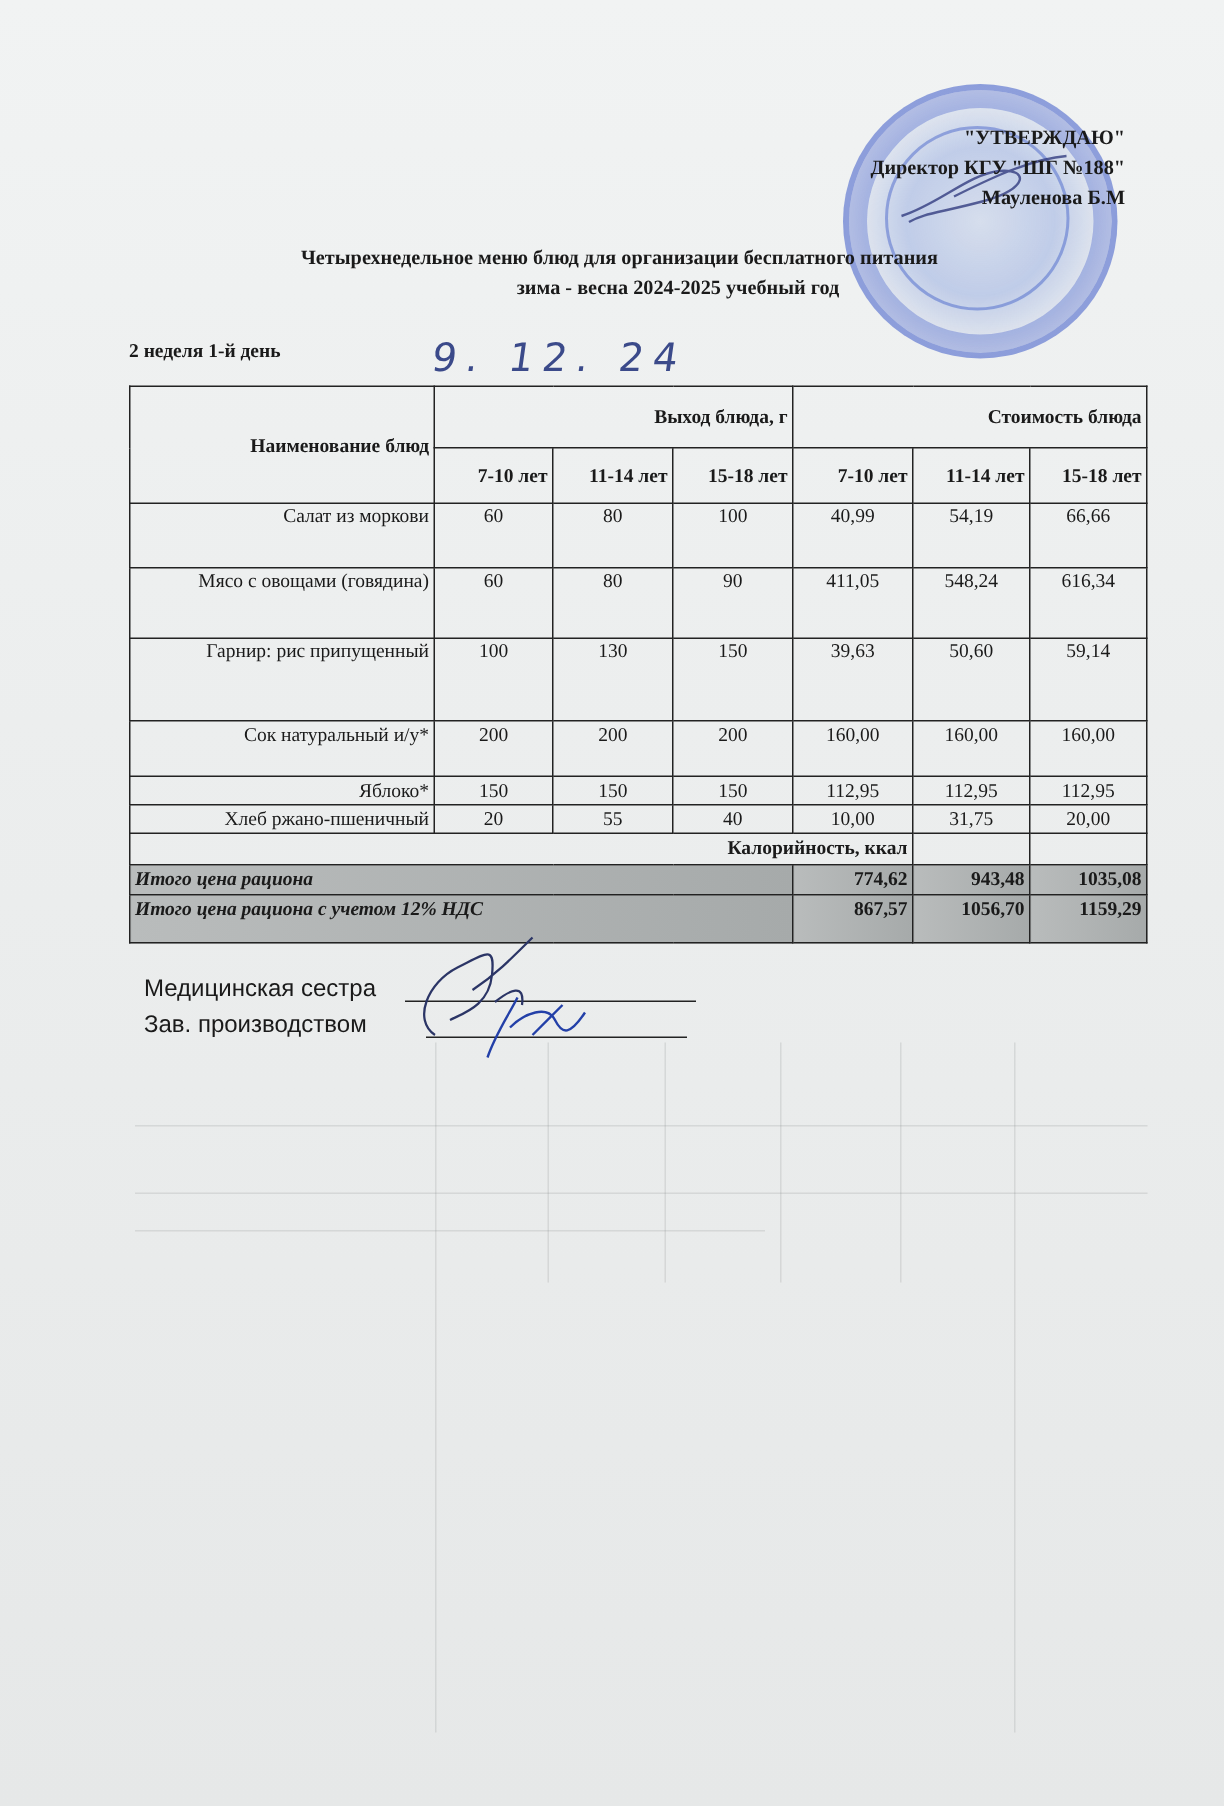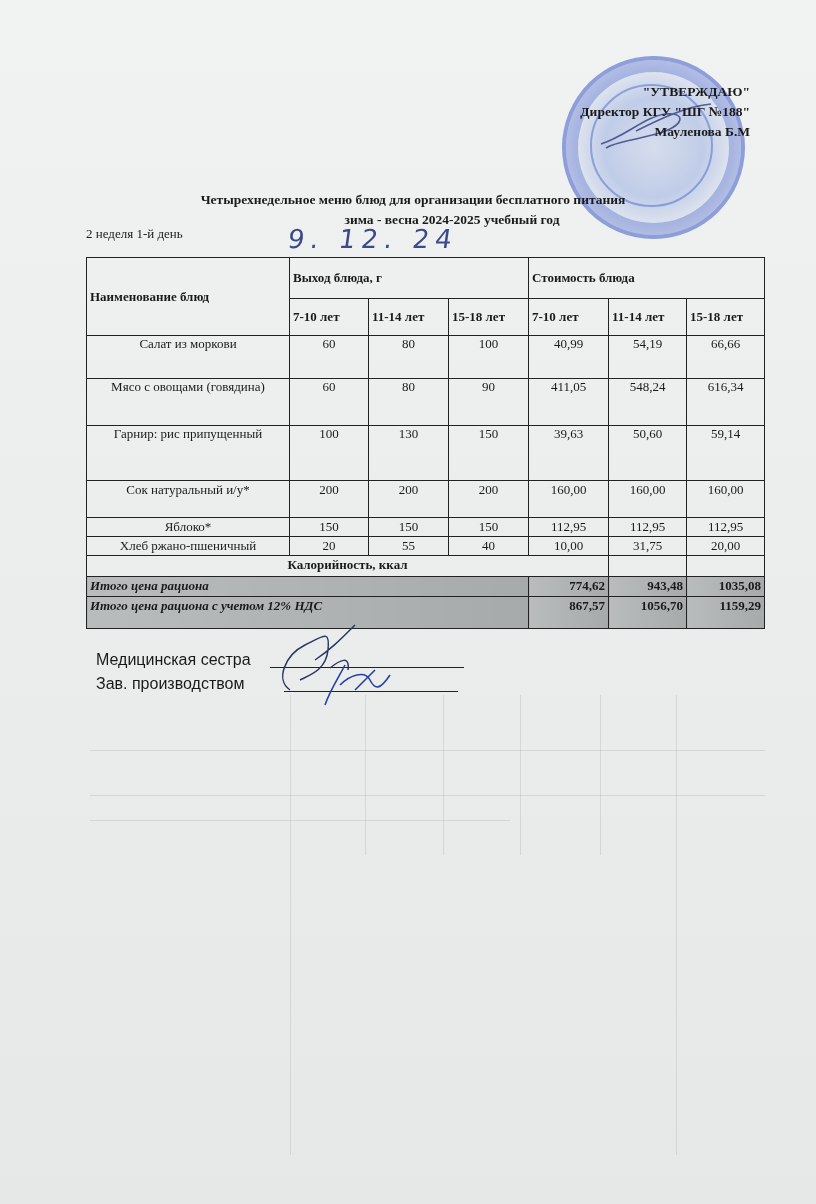--- a/index.html
+++ b/index.html
@@ -15,33 +15,33 @@
     box-shadow: inset 0 0 0 10px rgba(255,255,255,0), inset 0 0 0 12px rgba(60,90,200,0.35);
     background: radial-gradient(circle, rgba(70,110,210,0.15) 0%, rgba(70,110,210,0.28) 40%, rgba(70,110,210,0.1) 62%, rgba(255,255,255,0) 70%);
   }
   .stamp-inner {
     left: 590px; top: 84px; width: 119px; height: 119px; border-radius: 50%;
     border: 2px solid rgba(60,90,200,0.45);
   }
   .approve { right: 66px; top: 82px; text-align: right; font-weight: bold; font-size: 13.5px; line-height: 20px; }
   .approve div { white-space: nowrap; }
   .title { left: 0; width: 816px; top: 162px; text-align: center; font-weight: bold; font-size: 13.5px; line-height: 20px; }
-  .title .l1 { padding-left: 10px; margin-top: 28px; }
+  .title .l1 { padding-left: 10px; }
   .title .l2 { padding-left: 0; }
   .title .l3 { padding-left: 88px; }
-  .week { left: 86px; top: 226px; font-weight: normal; font-size: 13px; }
+  .week { left: 86px; top: 226px; font-weight: bold; font-size: 13px; }
   .date { left: 288px; top: 224px; font-family: "DejaVu Sans", sans-serif; font-size: 26px; color: #3b4a8a; letter-spacing: 6px; transform: skewX(-8deg); }
   table.menu {
     position: absolute; left: 86px; top: 257px; width: 678px; border-collapse: collapse;
     font-size: 13px; table-layout: fixed;
   }
   table.menu td, table.menu th { border: 1.5px solid #222; padding: 0 3px; vertical-align: top; }
-  table.menu th { font-weight: bold; text-align: left; vertical-align: middle; font-size: 13px; }
+  table.menu th { font-weight: bold; text-align: right; vertical-align: middle; font-size: 13px; }
   .c { text-align: center; }
-  .name { text-align: center; }
+  .name { text-align: right; }
   td.num { padding-top: 5px; }
   tr.small td { padding-top: 1px; padding-bottom: 0; }
   tr.cal td { font-weight: bold; margin-left: 24px; }
   tr.total td { font-weight: bold; background: linear-gradient(90deg, #b9bcbc, #a6aaaa); }
   tr.total td.lbl { font-style: italic; }
   tr.total td.val { text-align: right; }
   .sig-row { left: 96px; font-family: "Liberation Sans", sans-serif; font-size: 16px; }
   .sig-line { position: absolute; border-bottom: 1.5px solid #222; height: 0; }
   .ghost { position: absolute; background: rgba(120,125,125,0.18); }
   .scribble { position: absolute; }

